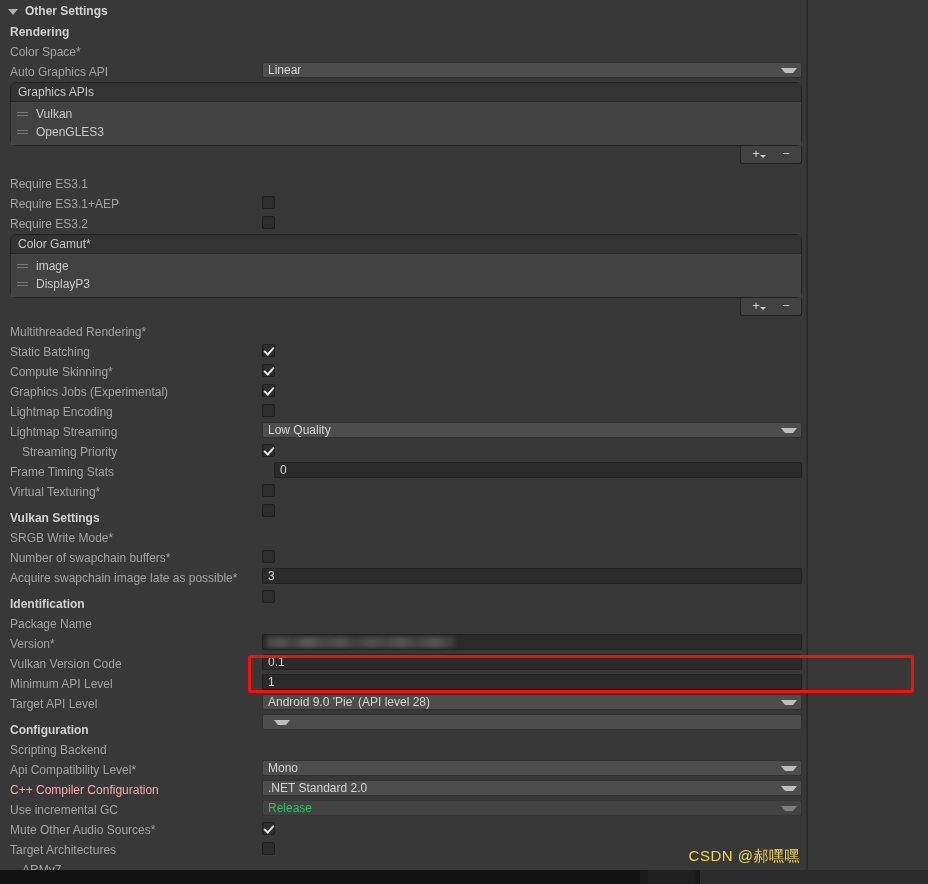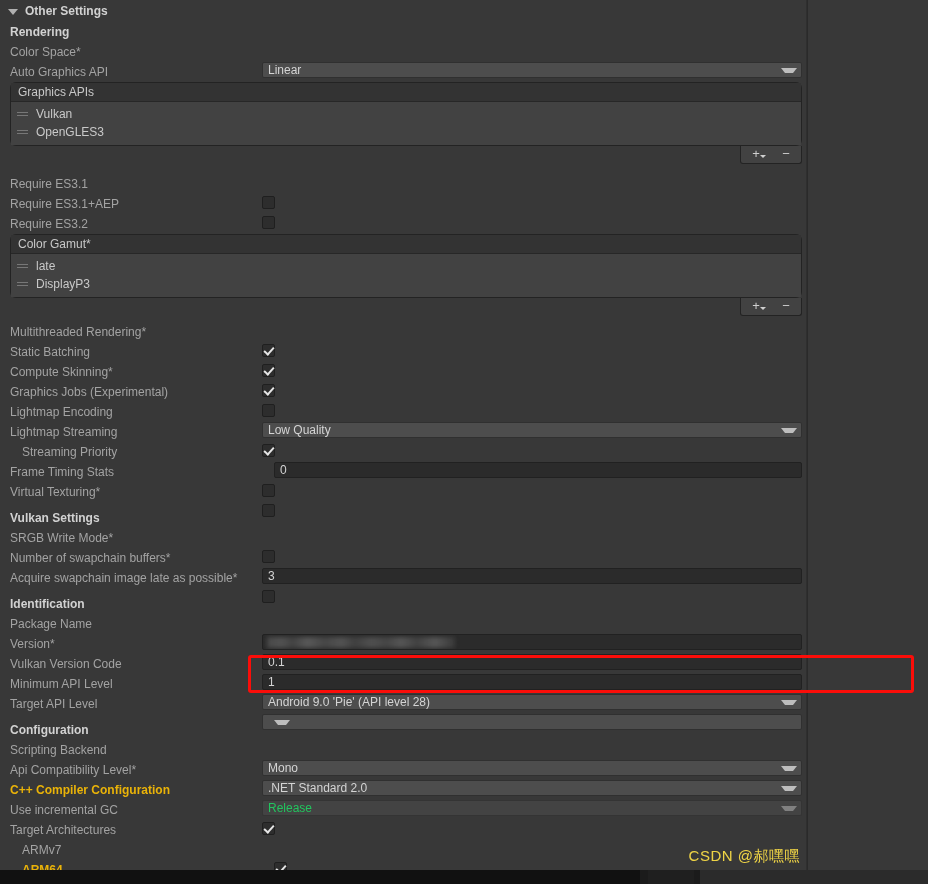--- a/index.html
+++ b/index.html
@@ -85,21 +85,21 @@
   }
   .row .label {
     width: 252px;
     flex: 0 0 252px;
     white-space: nowrap;
     overflow: hidden;
     color: #a3a3a3;
     line-height: 20px;
   }
   .row .label.indent-1 { padding-left: 12px; width: 240px; flex-basis: 240px; }
-  .row .label.disabled { color: #eab308; font-weight: bold; }
+  .row .label.disabled { color: #fca5a5; }
 
   
   .section-header {
     height: 20px;
     display: flex;
     align-items: center;
     padding-left: 10px;
     font-weight: bold;
     color: #d2d2d2;
     box-sizing: border-box;
@@ -420,21 +420,21 @@
     <span class="ctrl-col">
         <span class="checkbox"></span>
       </span>
   </div>
 
   <div class="listbox">
     <div class="lb-header">Color Gamut*</div>
     <div class="lb-body">
       <div class="lb-item">
         <span class="drag-handle"></span>
-        <span>late</span>
+        <span>image</span>
       </div>
       <div class="lb-item">
         <span class="drag-handle"></span>
         <span>DisplayP3</span>
       </div>
     </div>
   </div>
   <div class="lb-footer">
     <div class="lb-footer-tab">
       <span class="lb-btn plus">+</span>
@@ -609,20 +609,26 @@
     </span>
   </div>
 
   <div class="row">
     <span class="label">Use incremental GC</span>
     <span class="ctrl-col">
         <span class="checkbox checked"></span>
       </span>
   </div>
 
+  <div class="row">
+    <span class="label">Mute Other Audio Sources*</span>
+    <span class="ctrl-col">
+        <span class="checkbox"></span>
+      </span>
+  </div>
 
   <div class="row">
     <span class="label">Target Architectures</span>
     <span class="ctrl-col"></span>
   </div>
 
   <div class="row">
     <span class="label indent-1">ARMv7</span>
     <span class="ctrl-col" style="padding-left:12px;">
         <span class="checkbox checked"></span>

